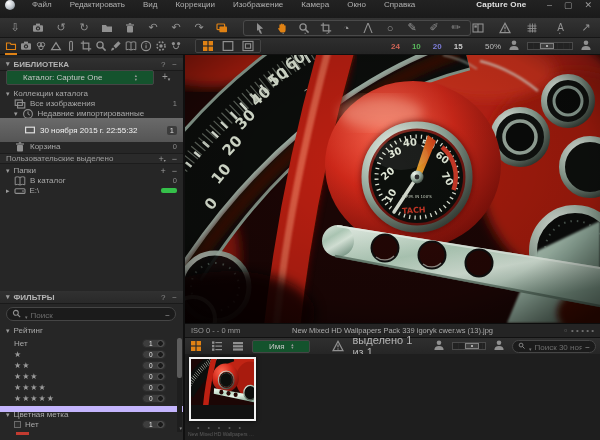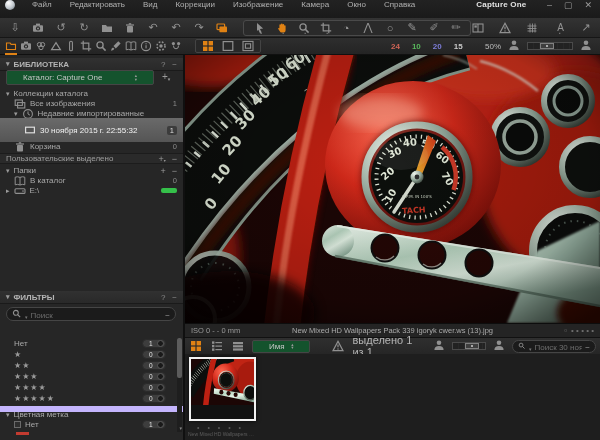--- a/index.html
+++ b/index.html
@@ -525,20 +525,24 @@
     </span>
   </div>
   <div class="searchbox" style="left:6px;top:252px;width:170px;height:14px">
     <svg class="ic tiny">
         <use href="#s-searchq"></use>
       </svg>
     <span style="font-size:5px">▾</span>
     <input placeholder="Поиск" style="">
     <span style="margin-left:auto;color:#9a9a9a">−</span>
   </div>
+  <div class="row" style="top:270px">
+    <span class="chev">▾</span>
+    <span>Рейтинг</span>
+  </div>
   <div class="row ind1" style="top:283px;width:172px">
     <span>Нет</span>
     <span class="pill">
         <span class="n">1</span>
         <span class="knob"></span>
       </span>
   </div>
   <div class="row ind1" style="top:294px;width:172px">
     <span class="stars">★</span>
     <span class="pill">

